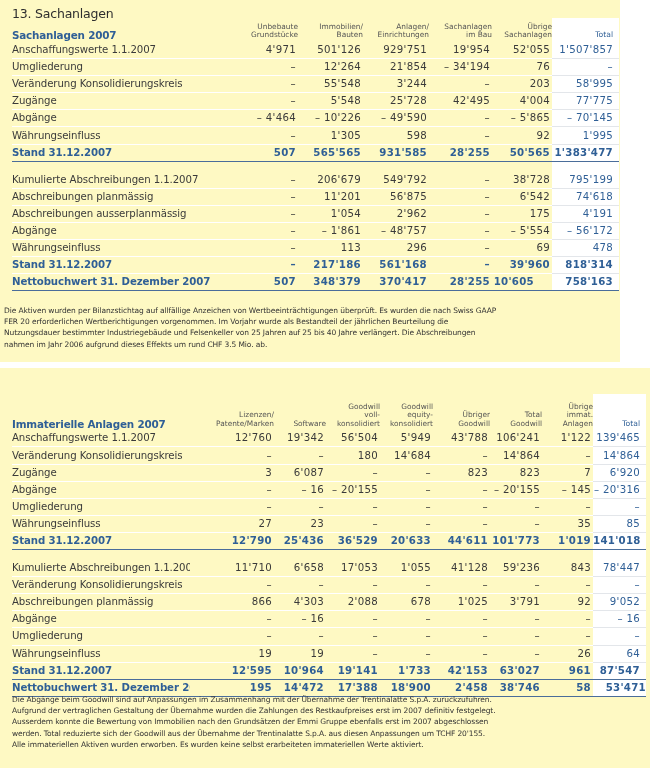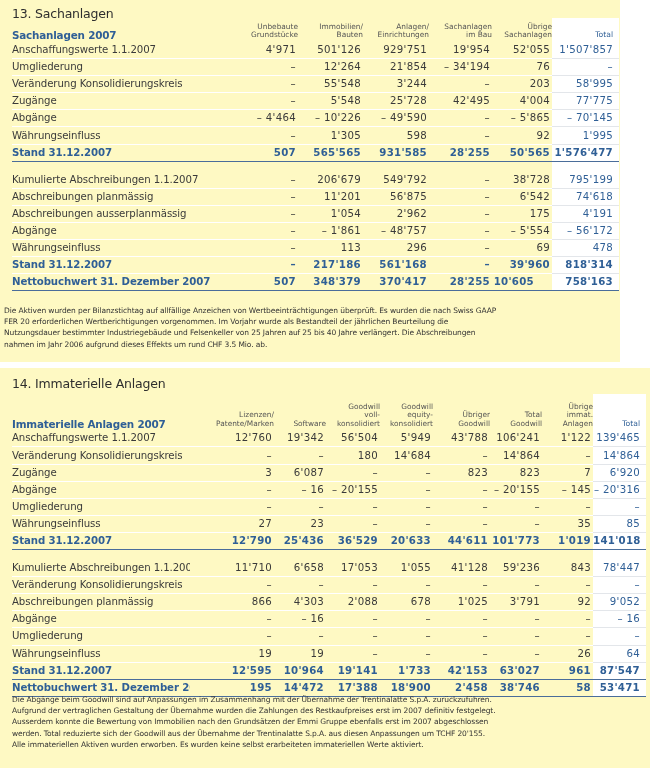--- a/index.html
+++ b/index.html
@@ -107,21 +107,21 @@
           <td class="" style="padding-right:2px;">92</td>
           <td class="tot" style="padding-right:6px;">1'995</td>
         </tr>
         <tr class="blue rule">
           <td class="lbl">Stand 31.12.2007</td>
           <td class="" style="padding-right:2px;">507</td>
           <td class="" style="padding-right:2px;">565'565</td>
           <td class="" style="padding-right:2px;">931'585</td>
           <td class="" style="padding-right:2px;">28'255</td>
           <td class="" style="padding-right:2px;">50'565</td>
-          <td class="tot" style="padding-right:6px;">1'576'477</td>
+          <td class="tot" style="padding-right:6px;">1'383'477</td>
         </tr>
         <tr class="gap">
           <td colspan="6" style="text-align:left"></td>
           <td class="tot"></td>
         </tr>
         <tr class="">
           <td class="lbl">Kumulierte Abschreibungen 1.1.2007</td>
           <td class="" style="padding-right:2px;">–</td>
           <td class="" style="padding-right:2px;">206'679</td>
           <td class="" style="padding-right:2px;">549'792</td>
@@ -184,21 +184,20 @@
           <td class="tot" style="padding-right:6px;">758'163</td>
         </tr>
       </tbody>
   </table>
   <div class="note" style="left:4px; top:305px; width:500px;">
     <p>Die Aktiven wurden per Bilanzstichtag auf allfällige Anzeichen von Wertbeeinträchtigungen überprüft. Es wurden die nach Swiss GAAP FER 20 erforderlichen Wertberichtigungen vorgenommen. Im Vorjahr wurde als Bestandteil der jährlichen Beurteilung die Nutzungsdauer bestimmter Industriegebäude und Felsenkeller von 25 Jahren auf 25 bis 40 Jahre verlängert. Die Abschreibungen nahmen im Jahr 2006 aufgrund dieses Effekts um rund CHF 3.5 Mio. ab.</p>
   </div>
 </div>
 
 <div class="panel" id="p14">
-  <h2 style="left:12px; top:8px;">14. Immaterielle Anlagen</h2>
   <table id="t14" style="left:12px; top:26px; width:634px;">
     <colgroup>
       <col style="width:178px">
         <col style="width:84px">
         <col style="width:52px">
         <col style="width:54px">
         <col style="width:53px">
         <col style="width:57px">
         <col style="width:52px">
         <col style="width:51px">
@@ -378,21 +377,21 @@
         </tr>
         <tr class="blue rule">
           <td class="lbl">Nettobuchwert 31. Dezember 2007</td>
           <td class="" style="padding-right:2px;">195</td>
           <td class="" style="padding-right:2px;">14'472</td>
           <td class="" style="padding-right:2px;">17'388</td>
           <td class="" style="padding-right:2px;">18'900</td>
           <td class="" style="padding-right:2px;">2'458</td>
           <td class="" style="padding-right:2px;">38'746</td>
           <td class="" style="padding-right:2px;">58</td>
-          <td class="tot" style="padding-right:6px;">53'471</td>
+          <td class="tot" style="">53'471</td>
         </tr>
       </tbody>
   </table>
   <div class="note" style="left:12px; top:326px; width:620px;" id="note14">
       <p>Die Abgänge beim Goodwill sind auf Anpassungen im Zusammenhang mit der Übernahme der Trentinalatte S.p.A. zurückzuführen.</p>
       <p>Aufgrund der vertraglichen Gestaltung der Übernahme wurden die Zahlungen des Restkaufpreises erst im 2007 definitiv festgelegt.</p>
       <p>Ausserdem konnte die Bewertung von Immobilien nach den Grundsätzen der Emmi Gruppe ebenfalls erst im 2007 abgeschlossen</p>
       <p>werden. Total reduzierte sich der Goodwill aus der Übernahme der Trentinalatte S.p.A. aus diesen Anpassungen um TCHF 20'155.</p>
       <p>Alle immateriellen Aktiven wurden erworben. Es wurden keine selbst erarbeiteten immateriellen Werte aktiviert.</p>
     </div>

